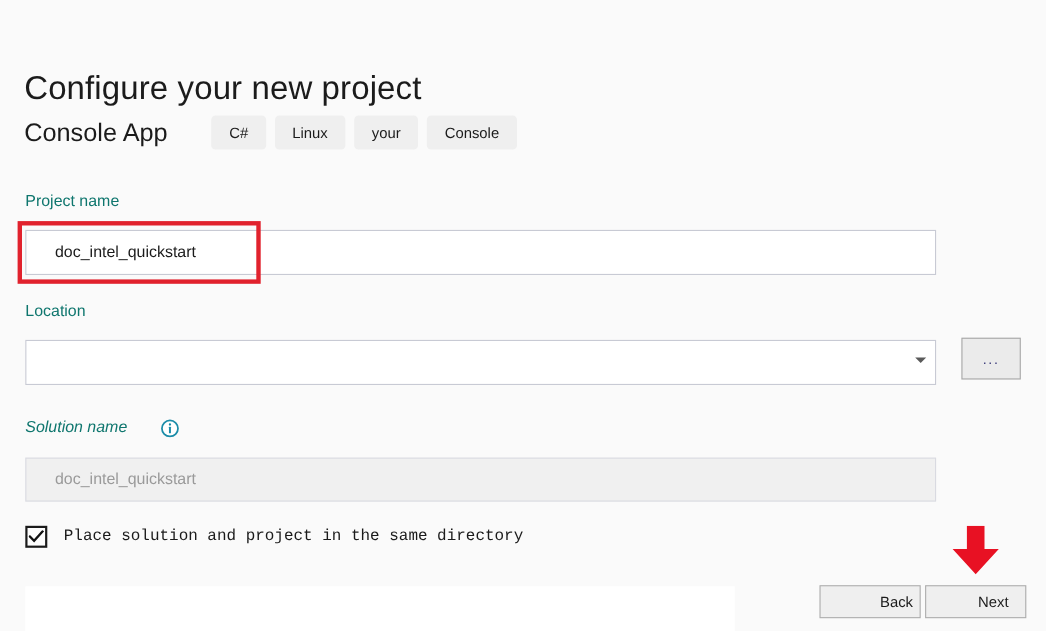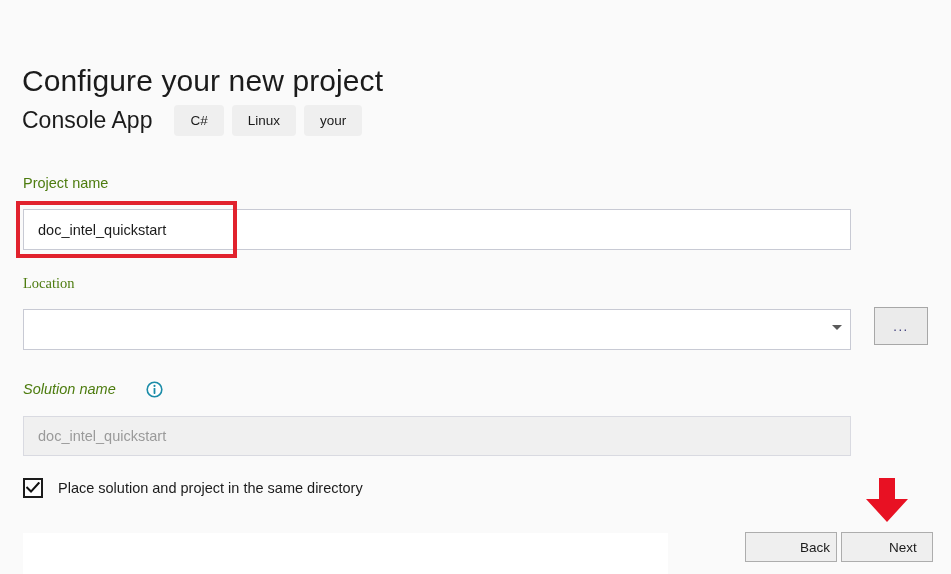--- a/index.html
+++ b/index.html
@@ -36,52 +36,52 @@
     left: 22px;
     top: 105px;
     display: flex;
     align-items: center;
   }
   #template-name {
     font-size: 23px;
     font-weight: 400;
     color: #1b1b1b;
     white-space: nowrap;
-    margin-right: 22px;
+    margin-right: 40px;
   }
   .tag-pill {
     background: #efefef;
     border-radius: 4px;
     height: 31px;
     display: flex;
     align-items: center;
     justify-content: center;
     padding: 0 16px;
     margin-right: 8px;
     font-size: 13.5px;
     color: #1b1b1b;
     white-space: nowrap;
   }
 
   
   .field-label {
     position: absolute;
     font-size: 14.5px;
-    color: #4d7c0f;
+    color: #0f766e;
     white-space: nowrap;
   }
   .text-input {
     position: absolute;
     box-sizing: border-box;
     background: #ffffff;
     border: 1px solid #c8cad4;
     font-family: "Liberation Sans", sans-serif;
     font-size: 14.5px;
     color: #1b1b1b;
-    padding: 0 14px;
+    padding: 0 26px;
     outline: none;
   }
   .text-input.disabled {
     background: #f0f0f0;
     border-color: #d9dae1;
     color: #9a9a9a;
   }
 
   
   #project-name-label { left: 23px; top: 175px; }
@@ -96,21 +96,21 @@
     left: 16px;
     top: 201px;
     width: 221px;
     height: 57px;
     border: 4px solid #e1222d;
     box-sizing: border-box;
     pointer-events: none;
   }
 
   
-  #location-label { left: 23px; top: 275px; font-family: Liberation Serif, serif; }
+  #location-label { left: 23px; top: 275px; }
   #location-input {
     left: 23px; top: 309px;
     width: 828px; height: 41px;
     padding-right: 32px;
   }
   #location-chevron {
     position: absolute;
     left: 832px;
     top: 325px;
     width: 0; height: 0;
@@ -151,20 +151,21 @@
     width: 828px; height: 40px;
   }
 
   
   #checkbox-row {
     position: absolute;
     left: 23px;
     top: 478px;
     display: flex;
     align-items: center;
+    font-family: Liberation Mono, monospace;
   }
   #same-dir-checkbox {
     width: 20px;
     height: 20px;
     border: 2px solid #1b1b1b;
     background: #fdfdfd;
     box-sizing: border-box;
     display: flex;
     align-items: center;
     justify-content: center;
@@ -219,20 +220,21 @@
 </head>
 <body>
 
 <div id="page-title">Configure your new project</div>
 
 <div id="template-row">
   <div id="template-name">Console App</div>
   <div class="tag-pill">C#</div>
   <div class="tag-pill">Linux</div>
   <div class="tag-pill">your</div>
+  <div class="tag-pill">Console</div>
 </div>
 
 <div class="field-label" id="project-name-label">Project name</div>
 <input class="text-input" id="project-name-input" type="text" value="doc_intel_quickstart" style="">
 <div id="annotation-rect"></div>
 
 <div class="field-label" id="location-label">Location</div>
 <input class="text-input" id="location-input" type="text" value="" style="">
 <div id="location-chevron"></div>
 <div id="browse-button">...</div>

